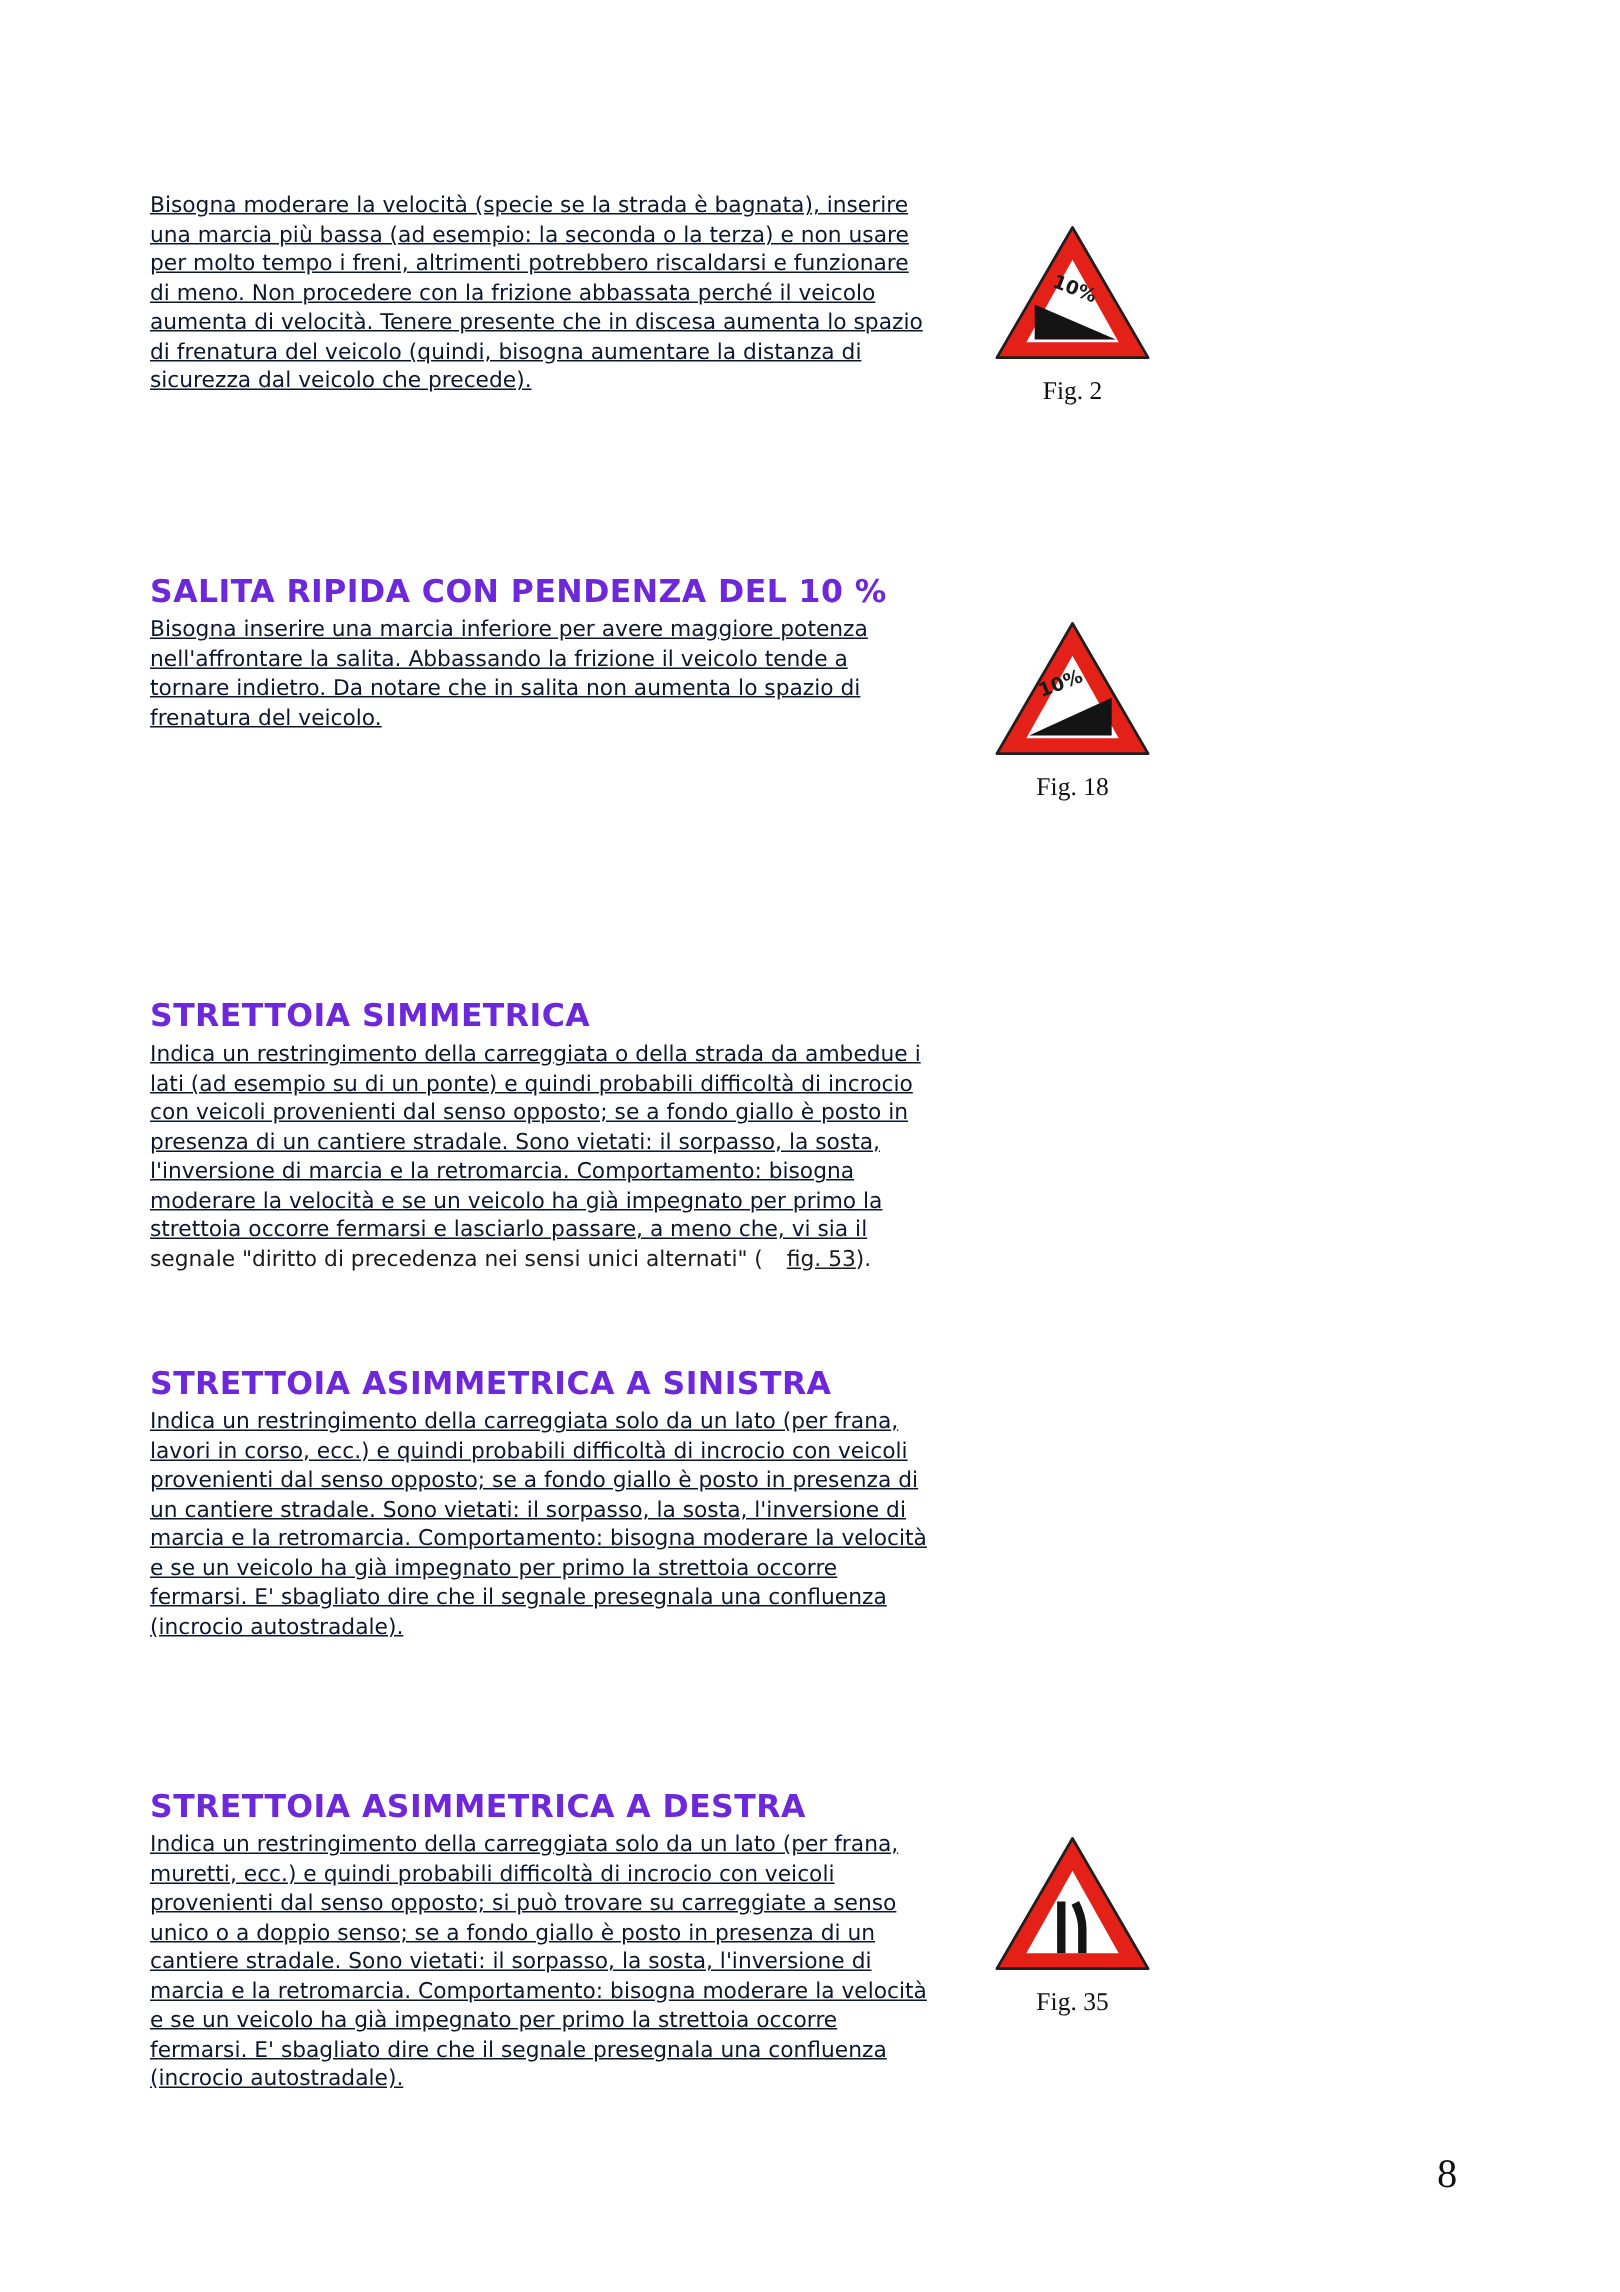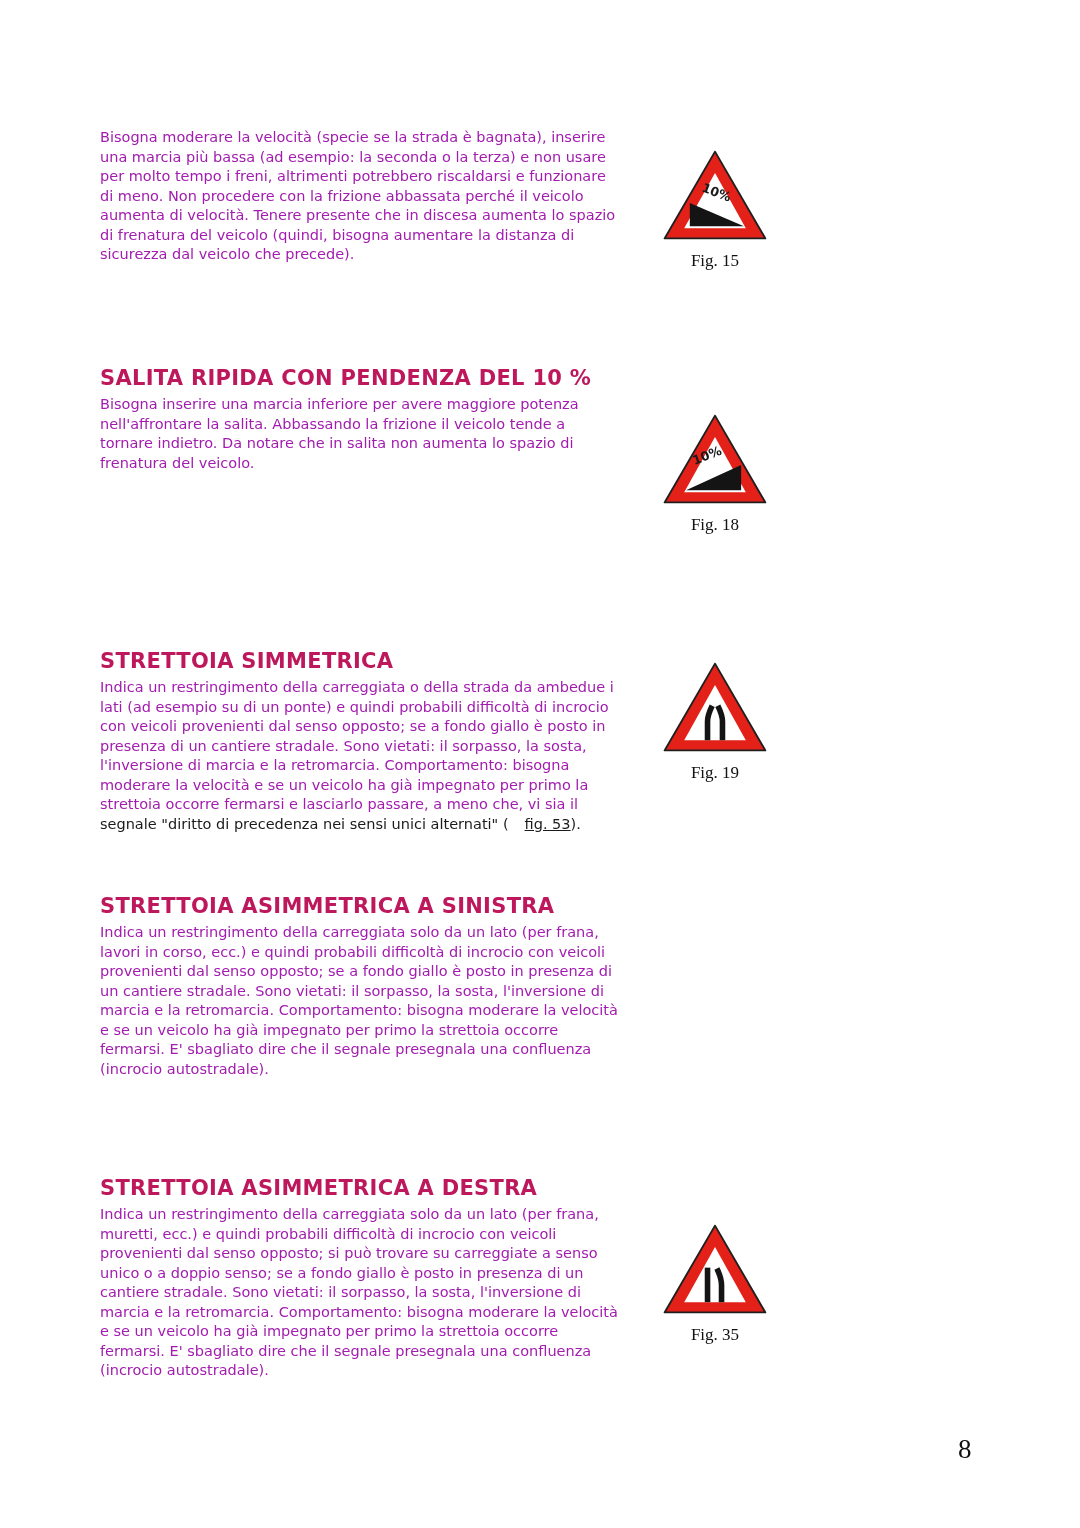--- a/index.html
+++ b/index.html
@@ -6,28 +6,28 @@
   #page{
     position:relative;
     width:1080px;height:1528px;
     background:#ffffff;
     font-family:"DejaVu Sans","Liberation Sans",sans-serif;
     color:#1b1b1b;
     overflow:hidden;
   }
   .text-block{position:absolute;left:100px;width:610px;}
   .sec-heading{
-    margin:0 0 4px 0;
+    margin:16px 0 4px 0;
     font-size:21px;line-height:25px;font-weight:bold;
-    letter-spacing:0.3px;color:#be185d;
+    letter-spacing:0.3px;color:#6d28d9;
     white-space:pre;
   }
   .sec-body{
     font-size:14.5px;line-height:19.5px;
-    white-space:pre;color:#a21caf;
+    white-space:pre;color:#0f172a;text-decoration:underline;
   }
   .sec-lastline{font-size:14.5px;line-height:19.5px;white-space:pre;color:#1b1b1b;}
   .fig-link{text-decoration:underline;cursor:pointer;margin-left:16px;}
   .figure{position:absolute;left:656px;width:118px;text-align:center;}
   .figure svg{display:block;margin:0 auto;}
   .fig-caption{
     margin-top:6px;
     font-family:"Liberation Serif","DejaVu Serif",serif;
     font-size:17px;color:#111;
   }
@@ -105,42 +105,33 @@
 (incrocio autostradale).</div>
   </div>
 
   <div class="figure" id="fig17">
     <svg width="112" height="99" viewBox="0 0 120 106">
       <polygon points="60,6 6,99 114,99" fill="#e32119" stroke="#1f1f1f" stroke-width="2" stroke-linejoin="round"></polygon>
       <polygon points="60,29 27,88 93,88" fill="#ffffff"></polygon>
       <polygon points="33,61 33,86 91,86" fill="#141414"></polygon>
       <text class="sign-grade" text-anchor="middle" transform="translate(60,54) rotate(21)">10%</text>
     </svg>
-    <div class="fig-caption">Fig. 15</div>
+    <div class="fig-caption">Fig. 2</div>
   </div>
 
   <div class="figure" id="fig18">
     <svg width="112" height="99" viewBox="0 0 120 106">
       <polygon points="60,6 6,99 114,99" fill="#e32119" stroke="#1f1f1f" stroke-width="2" stroke-linejoin="round"></polygon>
       <polygon points="60,29 27,88 93,88" fill="#ffffff"></polygon>
       <polygon points="88,59 88,86 29,86" fill="#141414"></polygon>
       <text class="sign-grade" text-anchor="middle" transform="translate(53,53) rotate(-21)">10%</text>
     </svg>
     <div class="fig-caption">Fig. 18</div>
   </div>
 
-  <div class="figure" id="fig19">
-    <svg width="112" height="99" viewBox="0 0 120 106">
-      <polygon points="60,6 6,99 114,99" fill="#e32119" stroke="#1f1f1f" stroke-width="2" stroke-linejoin="round"></polygon>
-      <polygon points="60,29 27,88 93,88" fill="#ffffff"></polygon>
-      <path d="M52,88 L52,68 C52,61 54,57 57,51" fill="none" stroke="#141414" stroke-width="6"></path>
-      <path d="M68,88 L68,68 C68,61 66,57 63,51" fill="none" stroke="#141414" stroke-width="6"></path>
-    </svg>
-    <div class="fig-caption">Fig. 19</div>
-  </div>
 
 
   <div class="figure" id="fig21">
     <svg width="112" height="99" viewBox="0 0 120 106">
       <polygon points="60,6 6,99 114,99" fill="#e32119" stroke="#1f1f1f" stroke-width="2" stroke-linejoin="round"></polygon>
       <polygon points="60,29 27,88 93,88" fill="#ffffff"></polygon>
       <path d="M52,88 L52,51" fill="none" stroke="#141414" stroke-width="6"></path>
       <path d="M67,88 L67,70 C67,63 65,58 62,52" fill="none" stroke="#141414" stroke-width="6"></path>
     </svg>
     <div class="fig-caption">Fig. 35</div>

